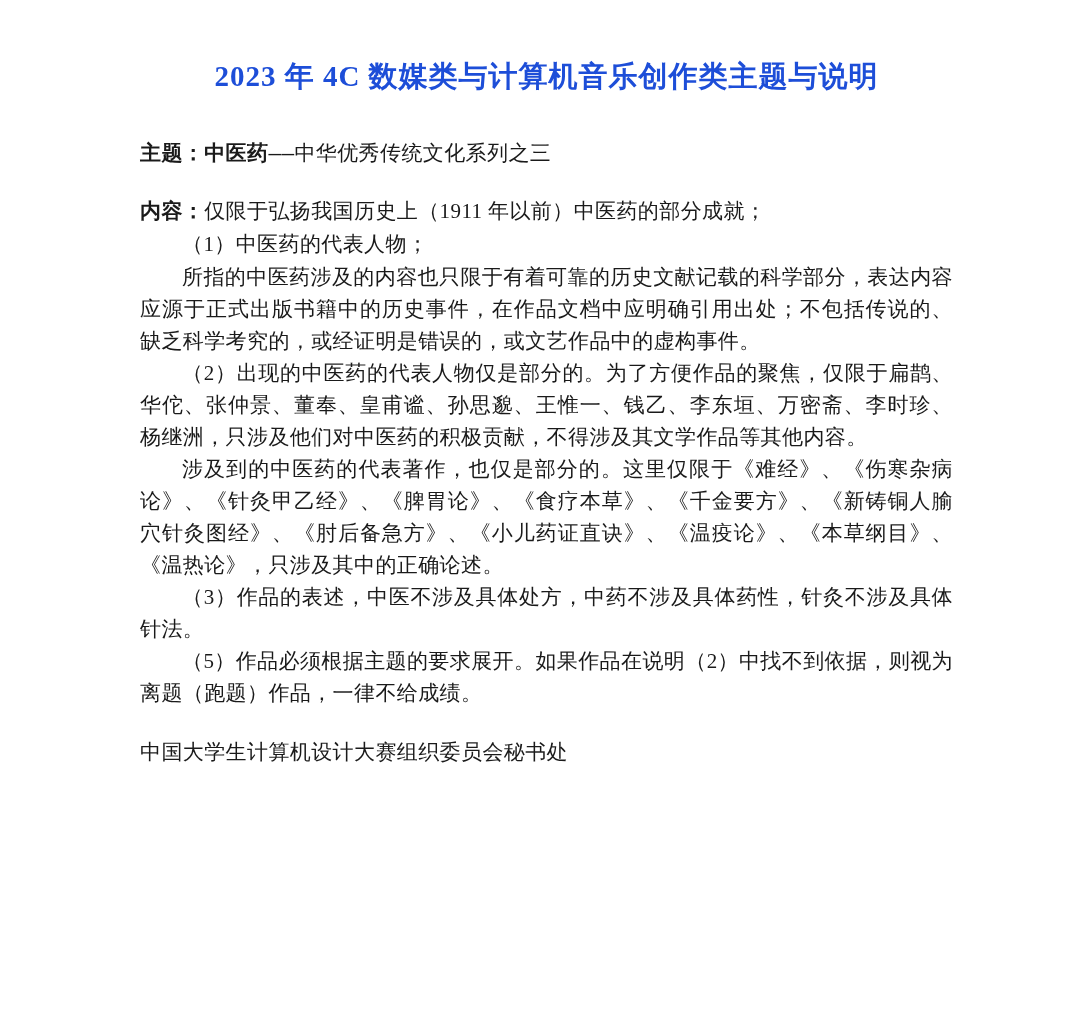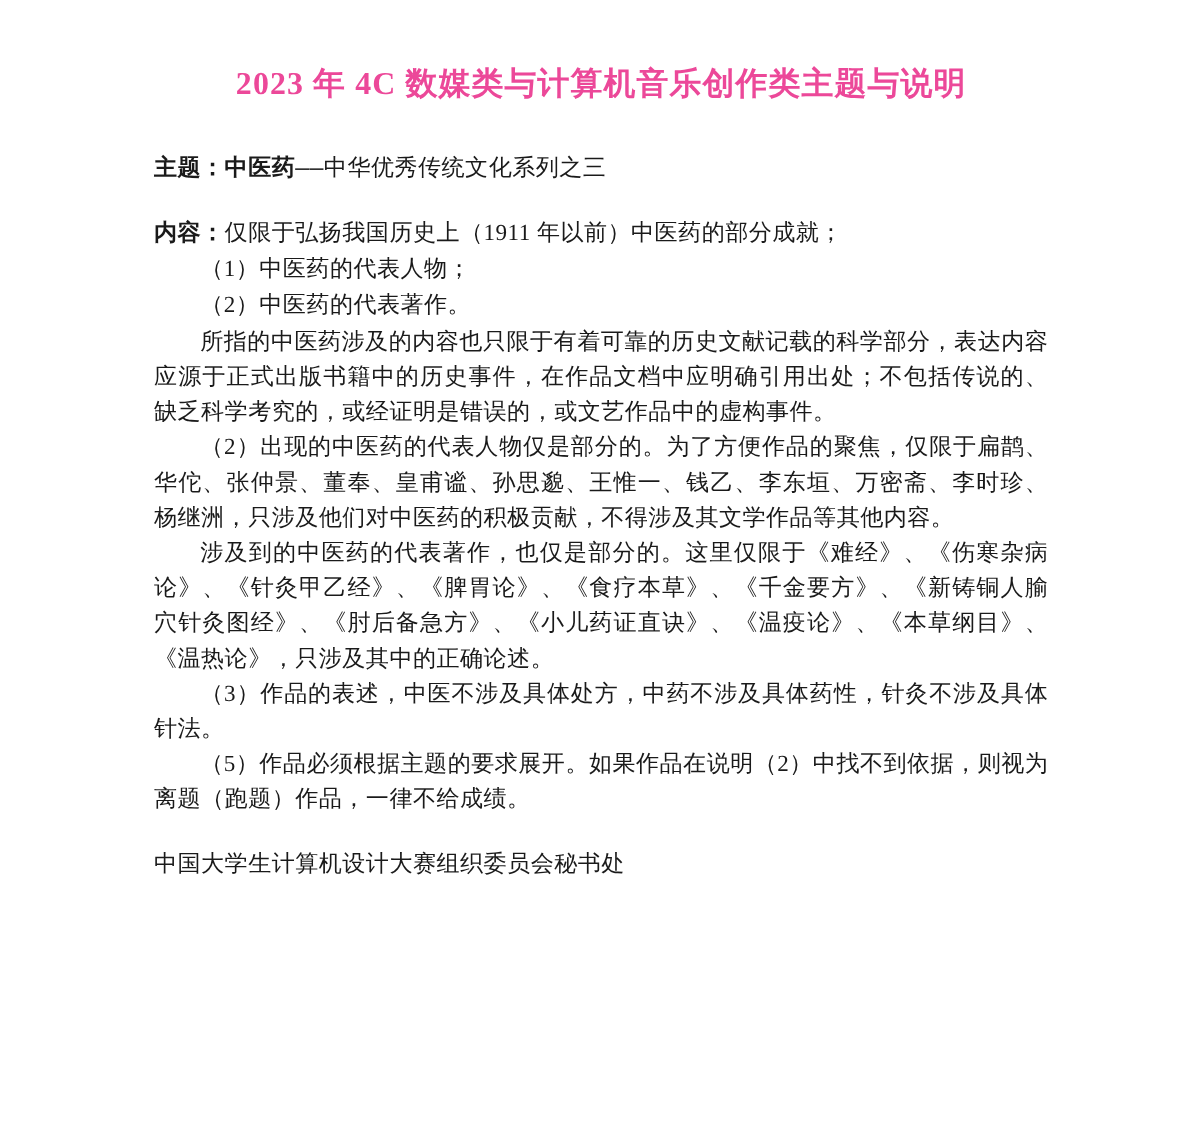--- a/index.html
+++ b/index.html
@@ -18,21 +18,21 @@
     padding: 48px 119px 0 140px;
     overflow: hidden;
   }
   .title {
     font-size: 29px;
     font-weight: bold;
     text-align: center;
     margin: 10px 0 0 0;
     line-height: 36px;
     letter-spacing: 1px;
-    color: #ec4899;
+    color: #1d4ed8;
   }
   .body-text {
     font-size: 21px;
     line-height: 33px;
     letter-spacing: 0.4px;
   }
   .b { font-weight: bold; }
   .theme-line { margin: 44px 0 0 0; font-family: Liberation Mono, monospace; }
   .content-line { margin: 24px 0 0 0; }
   .item {
@@ -67,21 +67,20 @@
 <div class="page">
 
   <h1 class="title">2023 年 4C 数媒类与计算机音乐创作类主题与说明</h1>
 
   <p class="body-text theme-line"><span class="b">主题：中医药</span><span>——中华优秀传统文化系列之三</span></p>
 
   <p class="body-text content-line"><span class="b">内容：</span><span>仅限于弘扬我国历史上（1911 年以前）中医药的部分成就；</span></p>
 
   <p class="body-text item">（1）中医药的代表人物；</p>
 
-  <p class="body-text item">（2）中医药的代表著作。</p>
 
 
 
   <p class="para">所指的中医药涉及的内容也只限于有着可靠的历史文献记载的科学部分，表达内容应源于正式出版书籍中的历史事件，在作品文档中应明确引用出处；不包括传说的、缺乏科学考究的，或经证明是错误的，或文艺作品中的虚构事件。</p>
 
   <p class="para">（2）出现的中医药的代表人物仅是部分的。为了方便作品的聚焦，仅限于扁鹊、华佗、张仲景、董奉、皇甫谧、孙思邈、王惟一、钱乙、李东垣、万密斋、李时珍、杨继洲，只涉及他们对中医药的积极贡献，不得涉及其文学作品等其他内容。</p>
 
   <p class="para">涉及到的中医药的代表著作，也仅是部分的。这里仅限于《难经》、《伤寒杂病论》、《针灸甲乙经》、《脾胃论》、《食疗本草》、《千金要方》、《新铸铜人腧穴针灸图经》、《肘后备急方》、《小儿药证直诀》、《温疫论》、《本草纲目》、《温热论》，只涉及其中的正确论述。</p>
 
   <p class="para">（3）作品的表述，中医不涉及具体处方，中药不涉及具体药性，针灸不涉及具体针法。</p>

